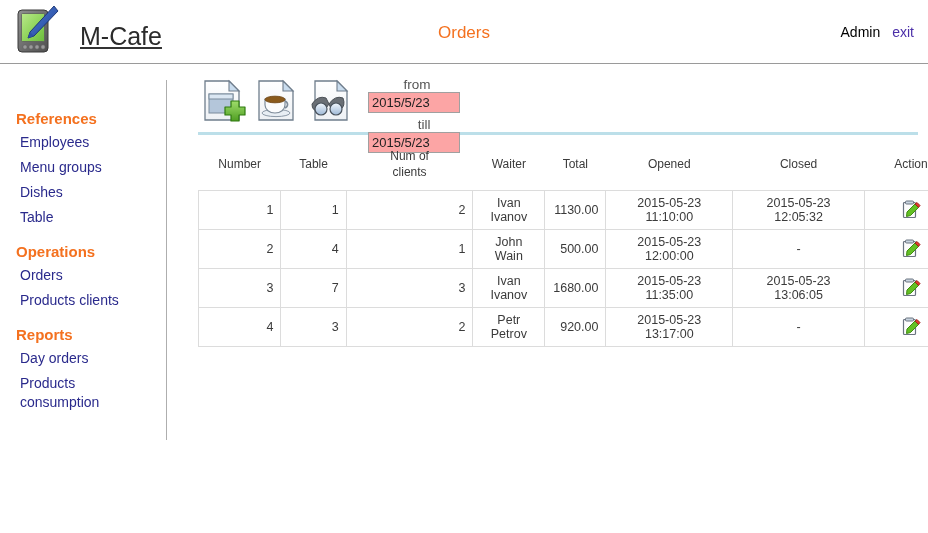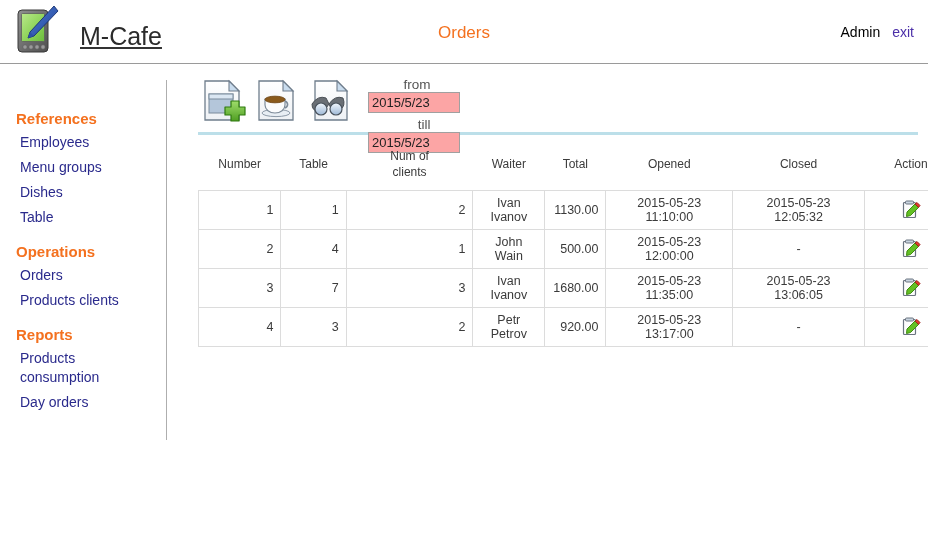--- a/index.html
+++ b/index.html
@@ -288,22 +288,22 @@
     <a class="nav-link">Employees</a>
     <a class="nav-link">Menu groups</a>
     <a class="nav-link">Dishes</a>
     <a class="nav-link">Table</a>
 
     <div class="nav-section-title">Operations</div>
     <a class="nav-link">Orders</a>
     <a class="nav-link">Products clients</a>
 
     <div class="nav-section-title">Reports</div>
+    <a class="nav-link">Day orders</a>
     <a class="nav-link">Products consumption</a>
-    <a class="nav-link">Day orders</a>
 
   </nav>
   <div class="sidebar-divider"></div>
 
   <main class="content">
 
     <div class="toolbar">
 
       <button class="tool-btn">
         <span>

